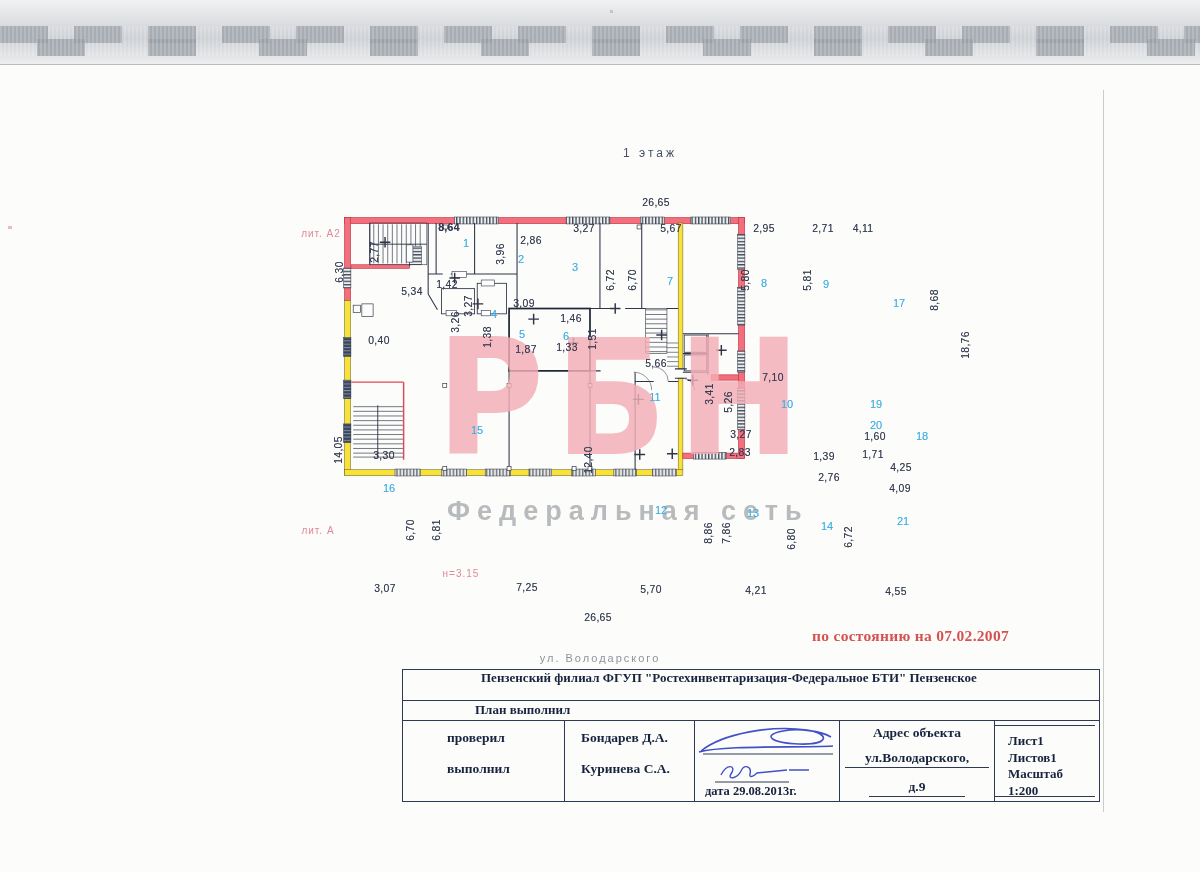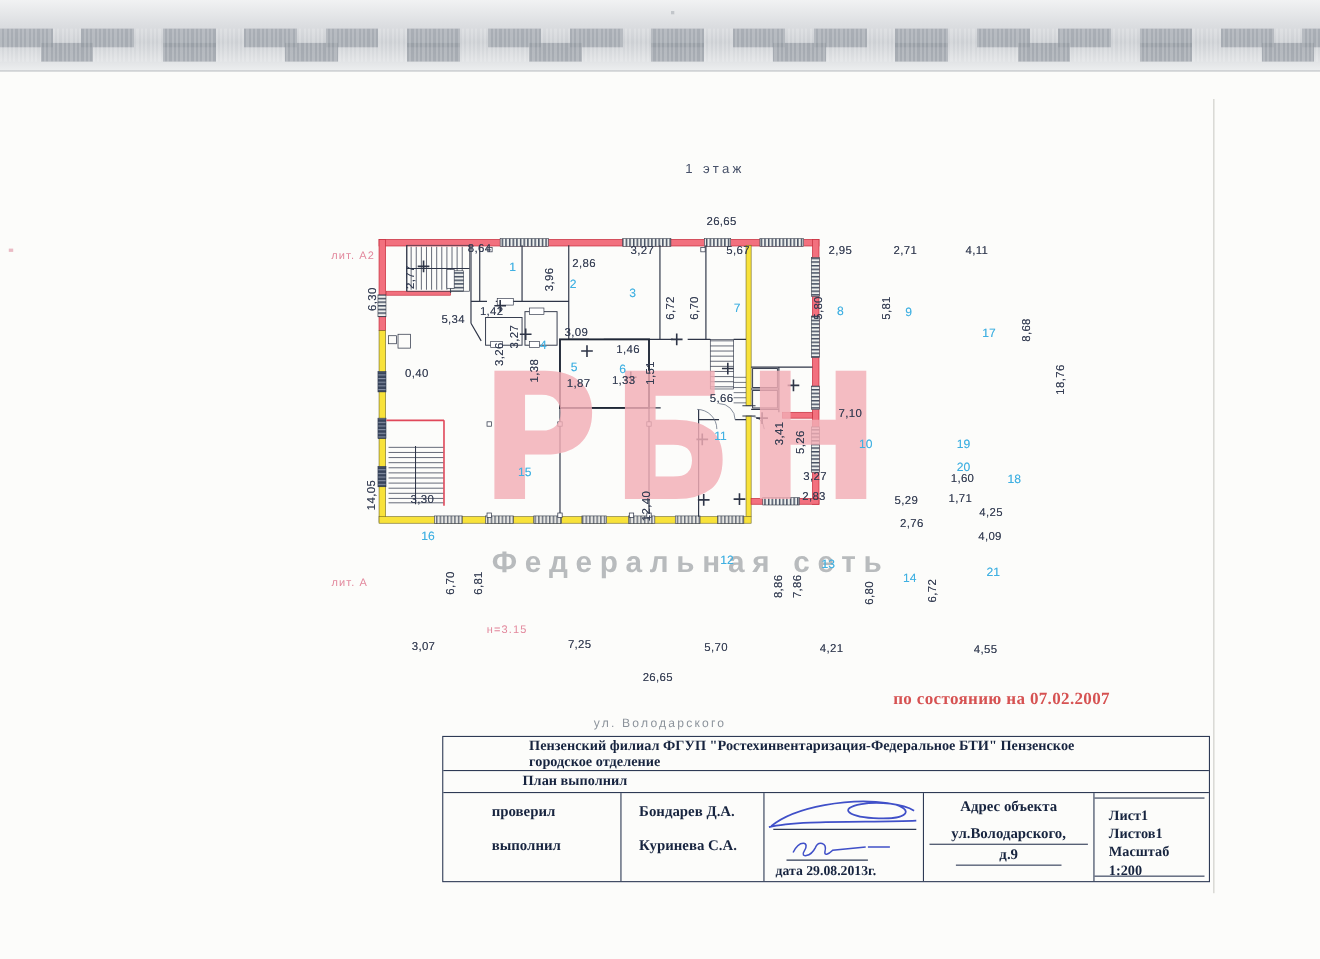--- a/index.html
+++ b/index.html
@@ -51,21 +51,21 @@
   .tb-c1{width:162px;padding:9px 0 0 44px;}
   .tb-c2{width:130px;padding:9px 0 0 16px;}
   .tb-c3{width:145px;position:relative;}
   .tb-c4{width:155px;text-align:center;}
   .tb-c5{width:100px;border-right:none;position:relative;}
   .tb-row2{margin-top:15px;}
   .tb-date{position:absolute;left:10px;bottom:2px;font-size:12.5px;white-space:nowrap;}
   .tb-sig{position:absolute;left:0;top:0;}
   .tb-addr-label{display:inline-block;margin-top:4px;}
   .tb-addr-v1{display:inline-block;margin-top:9px;padding:0 20px 1px 20px;border-bottom:1.3px solid #2e3a55;}
-  .tb-addr-v2{display:inline-block;margin-top:1px;padding:0 40px 1px 40px;border-bottom:1.3px solid #2e3a55;}
+  .tb-addr-v2{display:inline-block;margin-top:11px;padding:0 40px 1px 40px;border-bottom:1.3px solid #2e3a55;}
   .tb-sheetbox{position:absolute;left:0;right:0;top:4px;bottom:4px;
      border-top:1.5px solid #2e3a55;border-bottom:1.5px solid #2e3a55;
      padding:7px 0 0 13px;font-size:13px;line-height:16.5px;}
 </style>
 </head>
 <body>
 
 <div class="screen">
 
   <div class="filmstrip">
@@ -191,27 +191,27 @@
              M629 368H645M637 360V376 M689 404H705M697 396V412 M752 352H768M760 344V360
              M787 489H803M795 481V497 M822 392H838M830 384V400 M869 460H885M877 452V468
              M912 415H928M920 407V423 M789 572H805M797 564V580 M838 571H854M846 563V579" stroke="#2e3547" stroke-width="2.2"></path>
   </svg>
 
   <div class="watermark-logo">РБН</div>
   <div class="watermark-sub">Федеральная сеть</div>
 
   <div class="label-layer">
       <span class="dim" style="left: 656px; top: 202px;">26,65</span>
-      <span class="dim" style="left: 436px; top: 227px;">8,64</span>
+      <span class="dim" style="left: 449px; top: 227px; font-weight: bold;">8,64</span>
       <span class="dim" style="left: 531px; top: 228px; margin-top: 12px;">2,86</span>
       <span class="dim" style="left: 584px; top: 228px;">3,27</span>
       <span class="dim" style="left: 671px; top: 228px;">5,67</span>
       <span class="dim" style="left: 764px; top: 228px;">2,95</span>
       <span class="dim" style="left: 823px; top: 228px;">2,71</span>
-      <span class="dim" style="left: 888px; top: 228px;">4,11</span>
+      <span class="dim" style="left: 863px; top: 228px;">4,11</span>
       <span class="dim vert" style="left: 374px; top: 252px;">2,77</span>
       <span class="dim vert" style="left: 500px; top: 254px;">3,96</span>
       <span class="dim vert" style="left: 610px; top: 280px;">6,72</span>
       <span class="dim vert" style="left: 632px; top: 280px;">6,70</span>
       <span class="dim vert" style="left: 745px; top: 280px;">5,80</span>
       <span class="dim vert" style="left: 807px; top: 280px;">5,81</span>
       <span class="dim vert" style="left: 934px; top: 300px;">8,68</span>
       <span class="dim vert" style="left: 965px; top: 345px;">18,76</span>
       <span class="dim vert" style="left: 339px; top: 272px;">6,30</span>
       <span class="dim vert" style="left: 338px; top: 450px;">14,05</span>
@@ -226,21 +226,21 @@
       <span class="dim" style="left: 567px; top: 347px;">1,33</span>
       <span class="dim vert" style="left: 592px; top: 339px;">1,51</span>
       <span class="dim" style="left: 379px; top: 340px;">0,40</span>
       <span class="dim" style="left: 656px; top: 363px;">5,66</span>
       <span class="dim" style="left: 773px; top: 377px;">7,10</span>
       <span class="dim vert" style="left: 709px; top: 394px;">3,41</span>
       <span class="dim vert" style="left: 728px; top: 402px;">5,26</span>
       <span class="dim vert" style="left: 588px; top: 460px;">12,40</span>
       <span class="dim" style="left: 741px; top: 434px;">3,27</span>
       <span class="dim" style="left: 740px; top: 452px;">2,83</span>
-      <span class="dim" style="left: 824px; top: 456px;">5,29</span>
+      <span class="dim" style="left: 824px; top: 456px;">1,39</span>
       <span class="dim" style="left: 829px; top: 477px;">2,76</span>
       <span class="dim" style="left: 875px; top: 436px;">1,60</span>
       <span class="dim" style="left: 873px; top: 454px;">1,71</span>
       <span class="dim" style="left: 901px; top: 467px;">4,25</span>
       <span class="dim" style="left: 900px; top: 488px;">4,09</span>
       <span class="dim" style="left: 384px; top: 455px;">3,30</span>
       <span class="dim vert" style="left: 410px; top: 530px;">6,70</span>
       <span class="dim vert" style="left: 436px; top: 530px;">6,81</span>
       <span class="dim vert" style="left: 708px; top: 533px;">8,86</span>
       <span class="dim vert" style="left: 726px; top: 533px;">7,86</span>
@@ -278,21 +278,20 @@
       <span class="annot" style="left: 461px; top: 573px;">н=3.15</span>
     </div>
 
   <div class="status-note">по состоянию на 07.02.2007</div>
 
   <div class="street-label">ул. Володарского</div>
 
   <div class="titleblock">
     <div class="tb-org">
       <div>Пензенский филиал ФГУП "Ростехинвентаризация-Федеральное БТИ" Пензенское</div>
-      <div>городское отделение</div>
     </div>
     <div class="tb-plan">План выполнил</div>
     <div class="tb-main">
       <div class="tb-c tb-c1">
         <div>проверил</div>
         <div class="tb-row2">выполнил</div>
       </div>
       <div class="tb-c tb-c2">
         <div>Бондарев Д.А.</div>
         <div class="tb-row2">Куринева С.А.</div>

